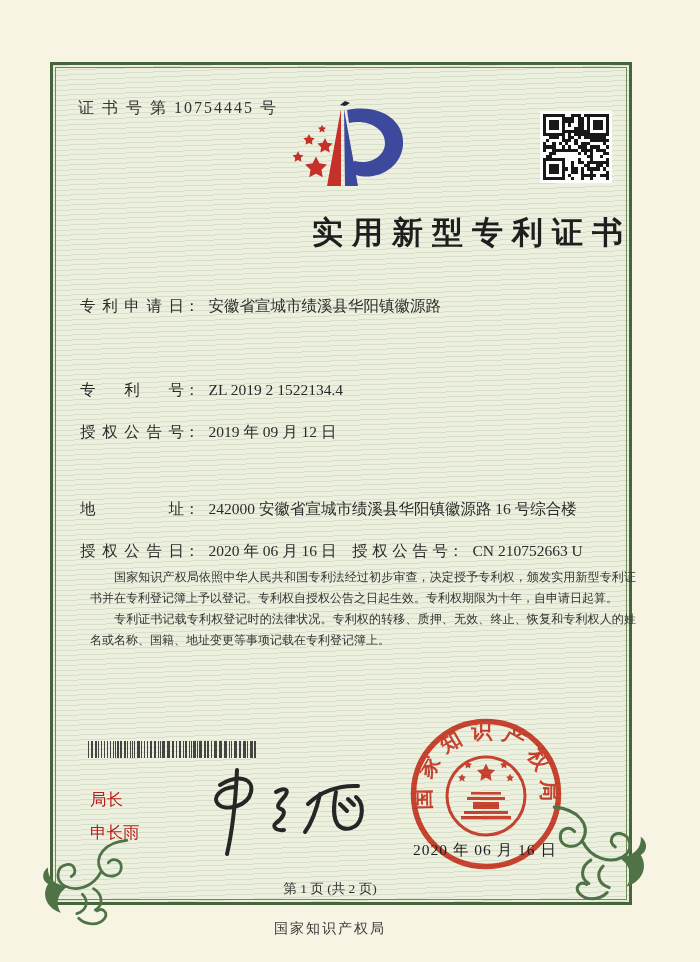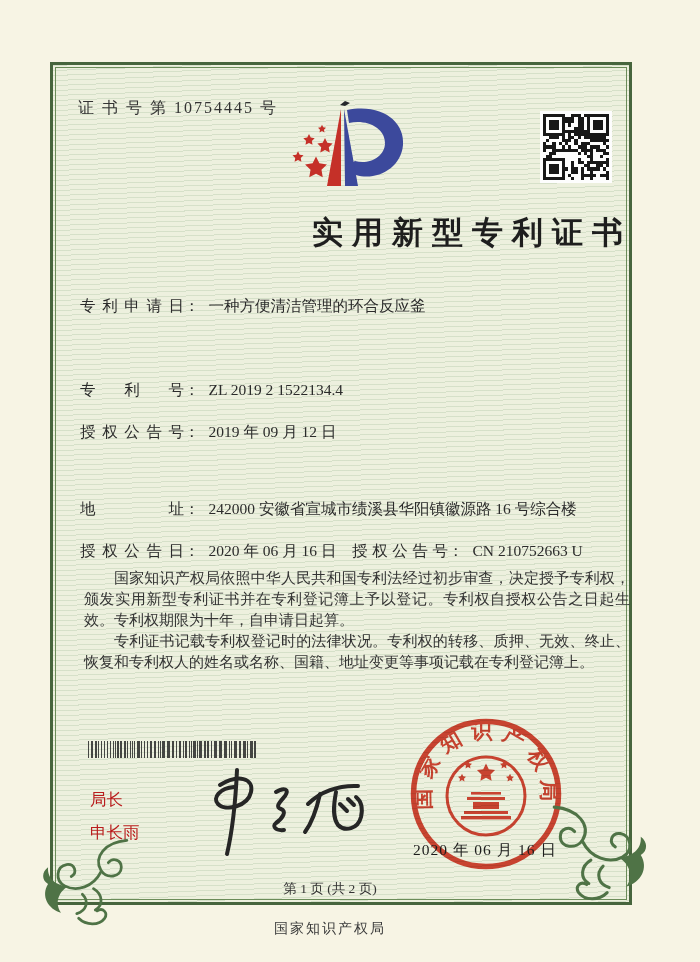--- a/index.html
+++ b/index.html
@@ -42,22 +42,22 @@
   }
   .row { position:absolute; left:80px; font-size:15.5px; white-space:nowrap; color:#2b2b2b; }
   .flabel {
     display:inline-block; width:104px;
     text-align:justify; text-align-last:justify; vertical-align:bottom;
   }
   .row-right { left:352px; }
   .row-right .flabel { width:96px; }
   .fvalue { margin-left:9px; }
   .paras {
-    position:absolute; left:84px; top:568px; width:546px;
-    font-size:15px; line-height:21px; text-align:justify; color:#333;
+    position:absolute; left:90px; top:568px; width:546px;
+    font-size:12px; line-height:21px; text-align:justify; color:#333;font-family:Liberation Mono, monospace;
   }
   .paras p { text-indent:2em; }
   .barcode {
     position:absolute; left:88px; top:741px; width:172px; height:17px;
     font-size:0; white-space:nowrap; overflow:hidden;
   }
   .barcode i { display:inline-block; height:100%; background:#2d2d2d; opacity:.88; }
   .signer {
     position:absolute; left:90px; top:783px;
     font-family:"Liberation Sans","DejaVu Sans",sans-serif;
@@ -546,21 +546,21 @@
       <i class=""></i>
       <i class=""></i>
       <i class=""></i>
       <i class=""></i>
       <i class="on"></i>
     </div>
 
   <div class="title">实用新型专利证书</div>
 
   <div class="row" style="top:296px">
-    <span class="flabel">专利申请日</span><span>：</span><span class="fvalue">一种方便清洁管理的环合反应釜</span>
+    <span class="flabel">专利申请日</span><span>：</span><span class="fvalue">安徽省宣城市绩溪县华阳镇徽源路</span>
   </div>
   <div class="row" style="top:380px">
     <span class="flabel">专利号</span><span>：</span><span class="fvalue">ZL 2019 2 1522134.4</span>
   </div>
   <div class="row" style="top:422px">
     <span class="flabel">授权公告号</span><span>：</span><span class="fvalue">2019 年 09 月 12 日</span>
   </div>
   <div class="row" style="top:499px">
     <span class="flabel">地址</span><span>：</span><span class="fvalue">242000 安徽省宣城市绩溪县华阳镇徽源路 16 号综合楼</span>
   </div>

